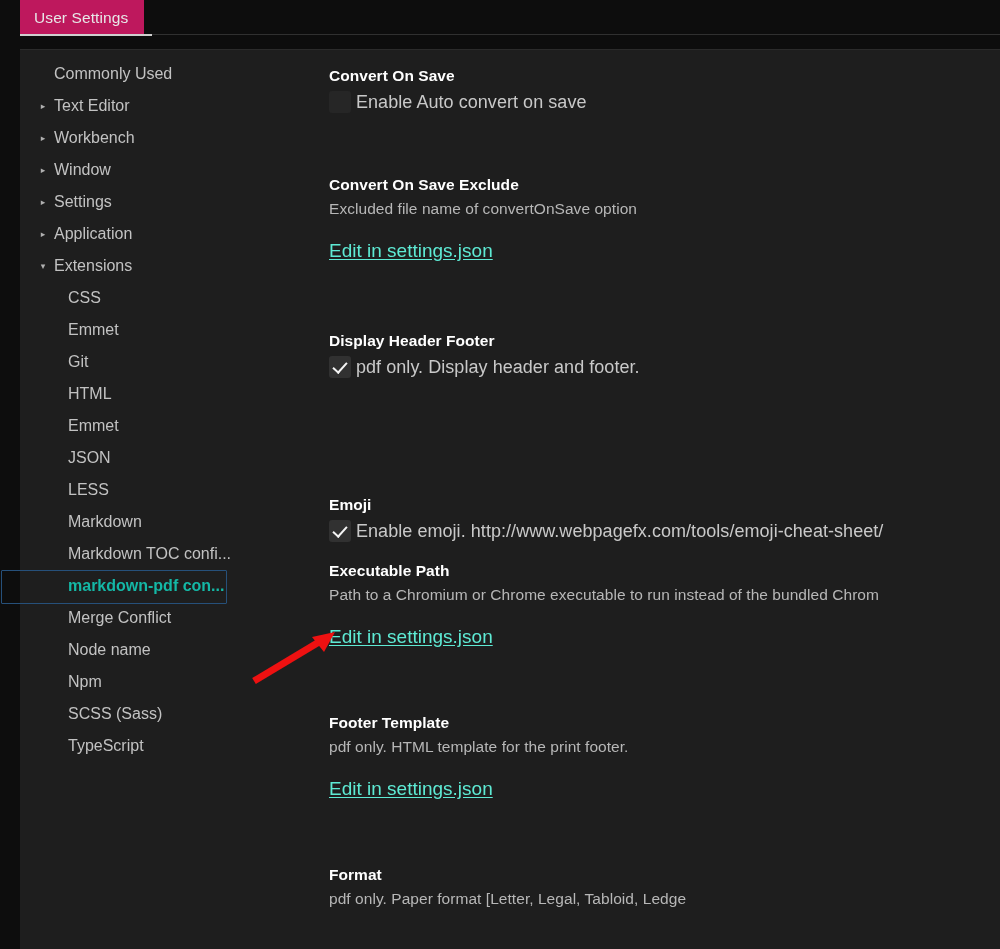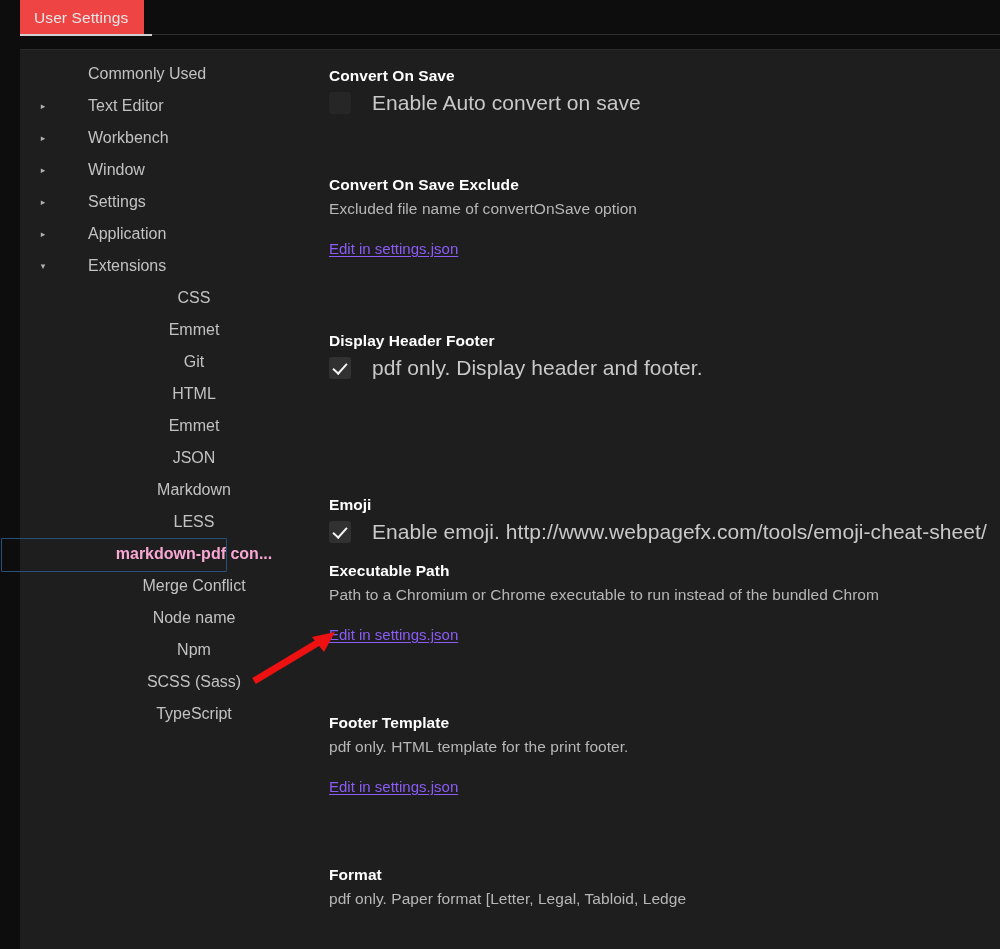--- a/index.html
+++ b/index.html
@@ -36,21 +36,21 @@
     width: 1000px; height: 36px;
     background: #0d0d0d;
   }
   .tab {
     position: absolute;
     left: 20px; top: 0;
     height: 36px;
     padding: 0 16px 0 14px;
     display: flex;
     align-items: center;
-    background: #ef4444;
+    background: #be185d;
     color: #e7e7e7;
     font-size: 15.5px;
     letter-spacing: .1px;
     white-space: nowrap;
   }
   .tab-underline {
     position: absolute;
     left: 20px; top: 34px;
     width: 132px; height: 1.5px;
     background: #cfcfcf;
@@ -99,26 +99,26 @@
     font-size: 9px;
     line-height: 1;
     color: #b0b0b0;
     display: inline-block;
     text-align: center;
   }
   .toc-row.no-twisty .twisty { visibility: hidden; }
   .toc-label { display: inline-block; }
 
   
-  .toc-row.d0 .toc-label { padding-left: 2px; margin-left: 34px; }
-  
-  .toc-row.d1 { padding-left: 48px; justify-content: center; }
+  .toc-row.d0 .toc-label { padding-left: 2px; }
+  
+  .toc-row.d1 { padding-left: 48px; }
 
   .toc-row.selected {
-    color: #f9a8d4;
+    color: #14b8a6;
     font-weight: bold;
   }
   .toc-row.selected .sel-box {
     position: absolute;
     left: -19px; top: 0px;
     width: 226px; height: 34px;
     border: 1px solid #26507a;
     border-radius: 1px;
     pointer-events: none;
   }
@@ -145,22 +145,22 @@
     margin-bottom: 6px;
   }
   .s-desc {
     color: #b7b7b7;
     font-size: 15.5px;
     white-space: nowrap;
     letter-spacing: .05px;
   }
   .s-link {
     display: inline-block;
-    color: #8b5cf6;
-    font-size: 15px;
+    color: #5eead4;
+    font-size: 19px;
     text-decoration: underline;
     text-underline-offset: 2px;
     white-space: nowrap;
     cursor: pointer;
   }
 
   
   .cb-row {
     display: flex;
     align-items: center;
@@ -178,23 +178,23 @@
   .cb.checked::after {
     content: "";
     position: absolute;
     left: 7px; top: 3px;
     width: 6px; height: 12px;
     border: solid #f4f4f4;
     border-width: 0 2.6px 2.6px 0;
     transform: rotate(42deg);
   }
   .cb-label {
-    margin-left: 21px;
+    margin-left: 5px;
     color: #c9c9c9;
-    font-size: 21px;
+    font-size: 18px;
     white-space: nowrap;
     letter-spacing: .05px;
   }
 
   
   .arrow {
     position: absolute;
     left: 240px; top: 615px;
     width: 110px; height: 80px;
     pointer-events: none;
@@ -258,24 +258,27 @@
       <div class="toc-row d1">
         <span class="toc-label">HTML</span>
       </div>
       <div class="toc-row d1">
         <span class="toc-label">Emmet</span>
       </div>
       <div class="toc-row d1">
         <span class="toc-label">JSON</span>
       </div>
       <div class="toc-row d1">
+        <span class="toc-label">LESS</span>
+      </div>
+      <div class="toc-row d1">
         <span class="toc-label">Markdown</span>
       </div>
       <div class="toc-row d1">
-        <span class="toc-label">LESS</span>
+        <span class="toc-label">Markdown TOC confi...</span>
       </div>
       <div class="toc-row d1 selected">
         <span class="toc-label">markdown-pdf con...</span>
         <span class="sel-box"></span>
       </div>
       <div class="toc-row d1">
         <span class="toc-label">Merge Conflict</span>
       </div>
       <div class="toc-row d1">
         <span class="toc-label">Node name</span>

